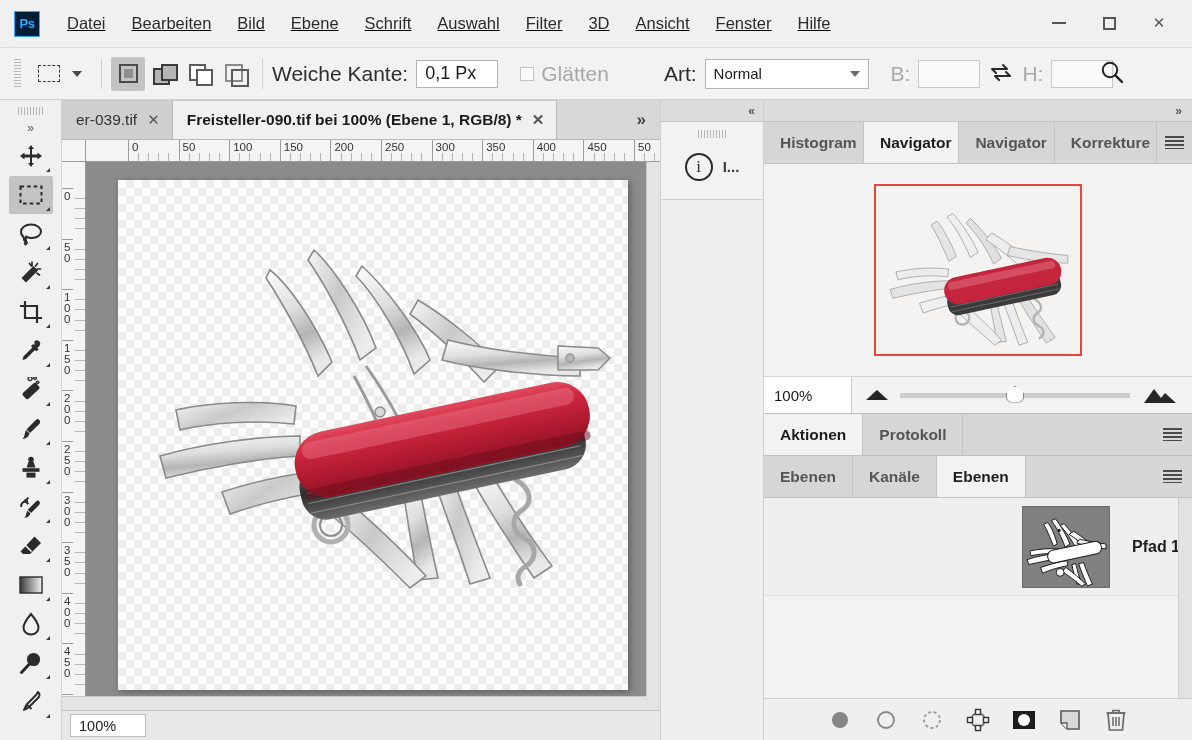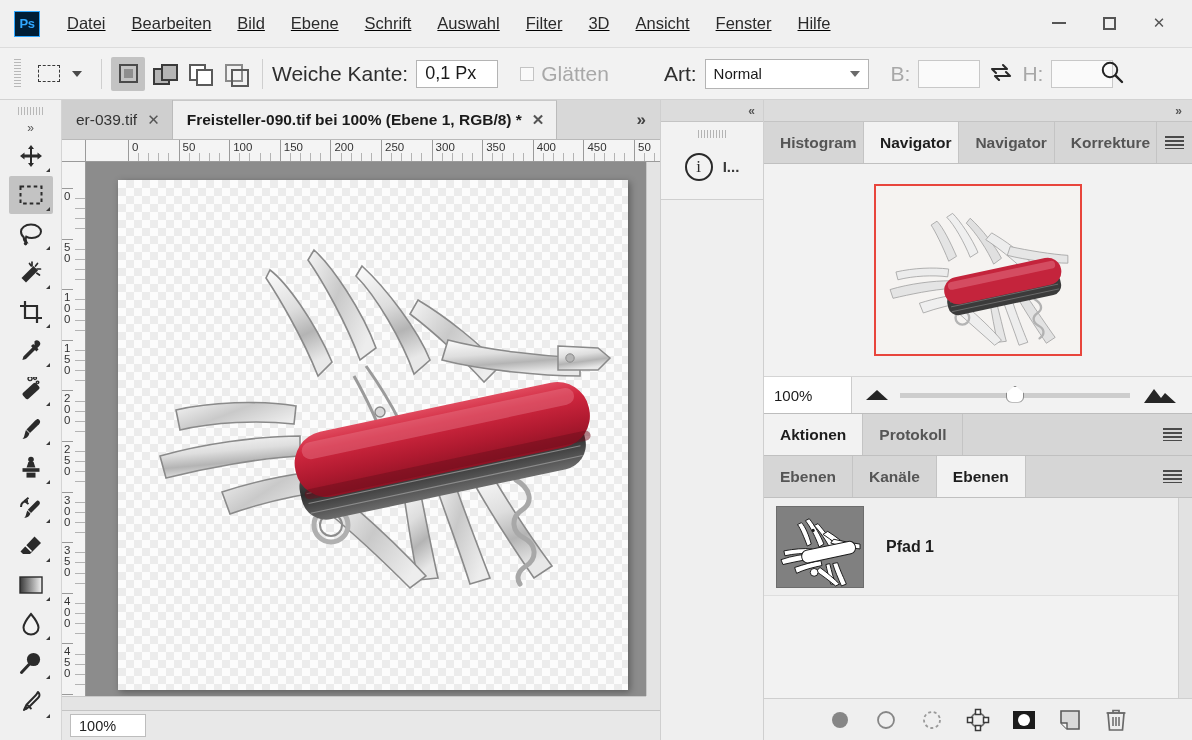--- a/index.html
+++ b/index.html
@@ -342,21 +342,21 @@
     width: 18px; height: 17px; background: #fff; border: 1px solid #888;
     border-radius: 2px 2px 6px 6px;
     clip-path: polygon(50% 0%, 100% 45%, 100% 100%, 0% 100%, 0% 45%);
   }
 
   
   .pf-body { background: #f2f2f2; flex: 1; display: flex; flex-direction: column; }
   .pf-list { flex: 1; position: relative; }
   .pf-item {
     height: 98px; display: flex; align-items: center; gap: 22px;
-    padding: 0 12px; background: #efefef; border-bottom: 1px solid #dedede;
+    padding: 0 12px; background: #efefef; border-bottom: 1px solid #dedede; justify-content: flex-end;
   }
   .pf-thumb {
     width: 88px; height: 82px; background: #808080;
     border: 1px solid #6d6d6d; position: relative; overflow: hidden;
   }
   .pf-name { font-size: 16px; font-weight: bold; color: #1d1d1d; }
   .pf-scroll {
     position: absolute; right: 0; top: 0; bottom: 0; width: 14px;
     background: #e2e2e2; border-left: 1px solid #cfcfcf;
   }

